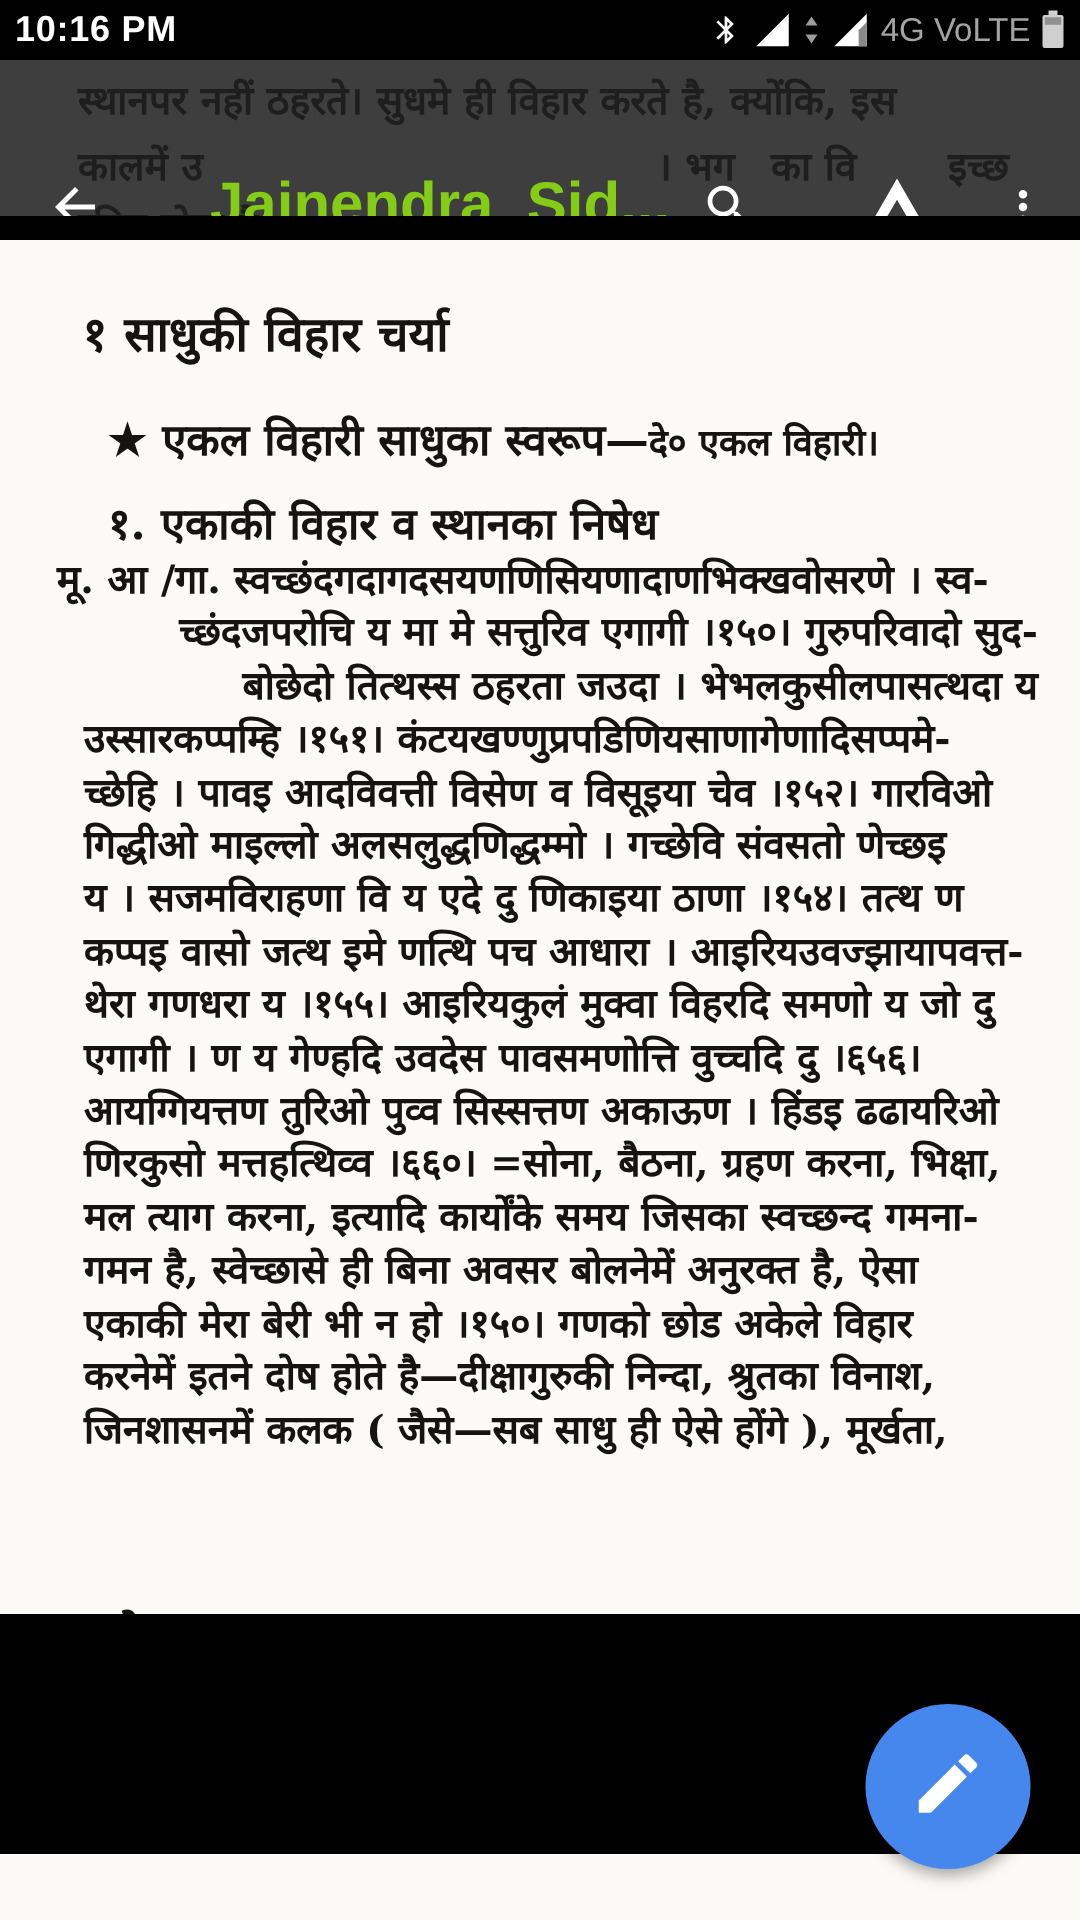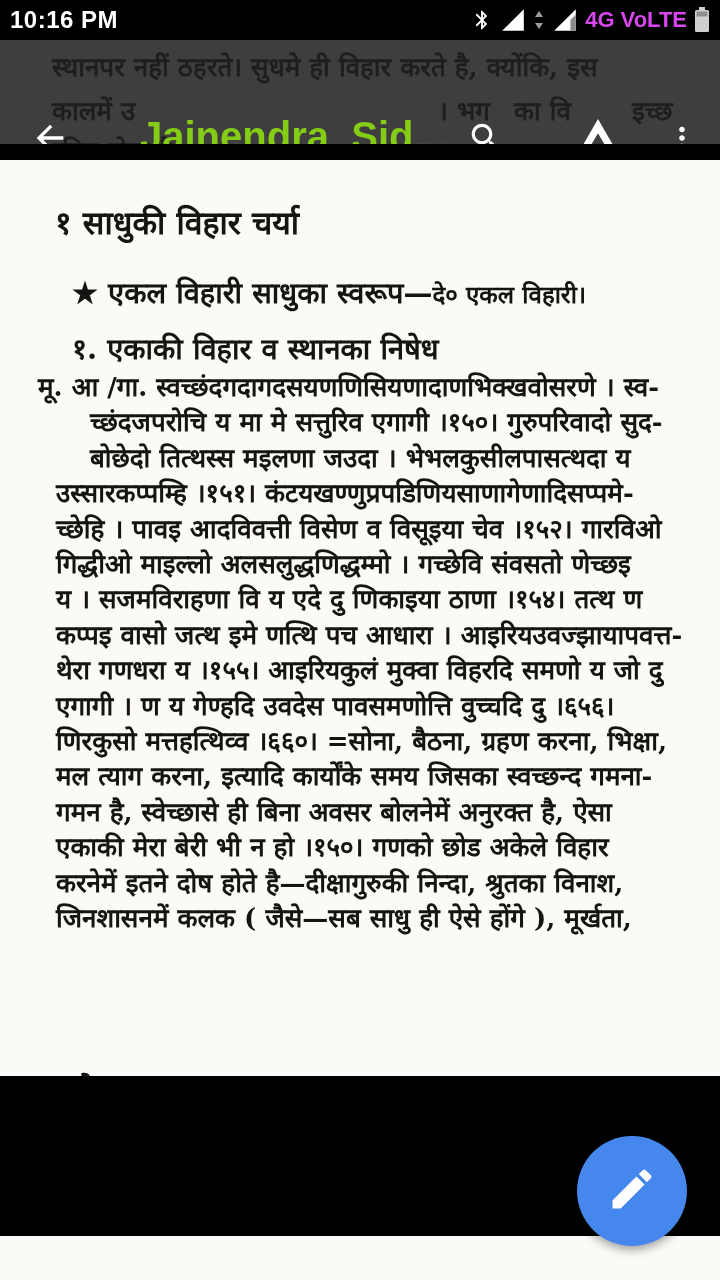--- a/index.html
+++ b/index.html
@@ -5,21 +5,21 @@
   html,body{margin:0;padding:0;background:#000;}
   .screen{position:relative;width:720px;height:1280px;overflow:hidden;background:#000;
           font-family:"Liberation Sans",sans-serif;}
 
   
   .statusbar{position:absolute;left:0;top:0;width:720px;height:40px;background:#000;color:#fff;
              display:flex;align-items:center;justify-content:space-between;box-sizing:border-box;
              padding:0 10px;gap:12px;}
   .sb-time{font-size:24px;font-weight:bold;letter-spacing:0.5px;}
   .sb-right{display:flex;align-items:center;gap:7px;}
-  .sb-net{font-size:22px;font-weight:bold;color:#d946ef;}
+  .sb-net{font-size:22px;font-weight:normal;color:#a3a3a3;}
   .sb-ic{display:inline-flex;align-items:center;}
 
   
   .scrim{position:absolute;left:0;top:40px;width:720px;height:104px;background:#3f3e3e;overflow:hidden;}
   .dimline{position:absolute;color:#1f1e1e;font-size:26px;white-space:nowrap;
            font-family:"DejaVu Serif",serif;font-weight:bold;}
   .toolbar{position:absolute;left:0;top:72px;width:720px;height:56px;display:flex;align-items:center;}
   .tb-back{position:absolute;left:26px;top:4px;width:48px;height:48px;display:flex;align-items:center;justify-content:center;}
   .tb-title{position:absolute;left:140px;top:2px;color:#84cc16;font-size:40px;font-weight:bold;white-space:nowrap;}
   .tb-search{position:absolute;left:462px;top:4px;width:48px;height:48px;display:flex;align-items:center;justify-content:center;}
@@ -29,21 +29,21 @@
   
   .doc{position:absolute;left:0;top:160px;width:720px;height:916px;background:#fbfaf7;overflow:hidden;
        color:#161412;font-family:"DejaVu Serif",serif;}
   .h1{position:absolute;left:55px;top:40px;font-size:32px;font-weight:bold;}
   .h2{position:absolute;left:72px;top:112px;font-size:29px;font-weight:bold;white-space:nowrap;}
   .h2 .ref{font-size:24px;font-weight:bold;}
   .h3{position:absolute;left:72px;top:168px;font-size:29px;font-weight:bold;}
   .bodytext{position:absolute;left:0;top:210px;width:720px;padding:0 28px 0 56px;box-sizing:border-box;}
   .bline{font-size:26px;line-height:35.4px;font-weight:bold;white-space:nowrap;}
   .bline.l0{margin-left:-18px;}
-  .bline.l1,.bline.l2{margin-left:34px;}
+  .bline.l1,.bline.l2{margin-left:34px;text-align:right;}
   .footer-title{position:absolute;left:-8px;top:908px;font-size:31px;font-weight:bold;}
   .wm-left{position:absolute;left:-4px;top:966px;font-size:21px;color:#a9a9a9;
            font-family:"Liberation Sans",sans-serif;font-weight:normal;}
   .wm-right{position:absolute;left:575px;top:968px;font-size:19px;color:#b3b0ac;white-space:nowrap;
             font-family:"Liberation Sans",sans-serif;}
 
   
   .gap{position:absolute;left:0;top:1178px;width:720px;height:58px;background:#000;}
   .nextpage{position:absolute;left:0;top:1236px;width:720px;height:44px;background:#fbfaf7;}
 
@@ -137,28 +137,29 @@
   </div>
 
   <div class="doc">
     <div class="h1">१  साधुकी विहार चर्या</div>
     <div class="h2"><span>★ </span><span>एकल विहारी साधुका स्वरूप</span><span>—</span><span class="ref">दे० एकल विहारी।</span></div>
     <div class="h3">१. एकाकी विहार व स्थानका निषेध</div>
 
     <div class="bodytext">
       <div class="bline l0">मू. आ /गा. स्वच्छंदगदागदसयणणिसियणादाणभिक्खवोसरणे ।  स्व-</div>
       <div class="bline l1">च्छंदजपरोचि य मा मे सत्तुरिव एगागी ।१५०। गुरुपरिवादो सुद-</div>
-      <div class="bline l2">बोछेदो तित्थस्स मइलणा  जउदा ।  भेभलकुसीलपासत्थदा  य</div>
+      <div class="bline l2">बोछेदो तित्थस्स ठहरता  जउदा ।  भेभलकुसीलपासत्थदा  य</div>
       <div class="bline">उस्सारकप्पम्हि ।१५१।    कंटयखण्णुप्रपडिणियसाणागेणादिसप्पमे-</div>
       <div class="bline">च्छेहि । पावइ आदविवत्ती विसेण व विसूइया चेव ।१५२। गारविओ</div>
       <div class="bline">गिद्धीओ माइल्लो अलसलुद्धणिद्धम्मो । गच्छेवि संवसतो णेच्छइ</div>
       <div class="bline">य । सजमविराहणा वि य एदे दु णिकाइया ठाणा ।१५४। तत्थ ण</div>
       <div class="bline">कप्पइ वासो जत्थ इमे णत्थि पच आधारा । आइरियउवज्झायापवत्त-</div>
       <div class="bline">थेरा गणधरा य ।१५५। आइरियकुलं मुक्वा विहरदि समणो य जो दु</div>
       <div class="bline">एगागी । ण य गेण्हदि उवदेस  पावसमणोत्ति वुच्चदि दु ।६५६।</div>
+      <div class="bline">आयग्गियत्तण तुरिओ पुव्व सिस्सत्तण अकाऊण । हिंडइ ढढायरिओ</div>
       <div class="bline">णिरकुसो मत्तहत्थिव्व ।६६०। =सोना, बैठना, ग्रहण करना, भिक्षा,</div>
       <div class="bline">मल त्याग करना, इत्यादि कार्योंके समय जिसका स्वच्छन्द गमना-</div>
       <div class="bline">गमन है, स्वेच्छासे ही बिना अवसर बोलनेमें अनुरक्त है, ऐसा</div>
       <div class="bline">एकाकी मेरा बेरी भी न हो ।१५०। गणको छोड अकेले विहार</div>
       <div class="bline">करनेमें इतने दोष होते है—दीक्षागुरुकी निन्दा, श्रुतका विनाश,</div>
       <div class="bline">जिनशासनमें कलक ( जैसे—सब साधु ही ऐसे होंगे ),  मूर्खता,</div>
     </div>
 
     <div class="footer-title">द्धान्त कोश</div>
     <div class="wm-left">ersonal Use Only</div>

